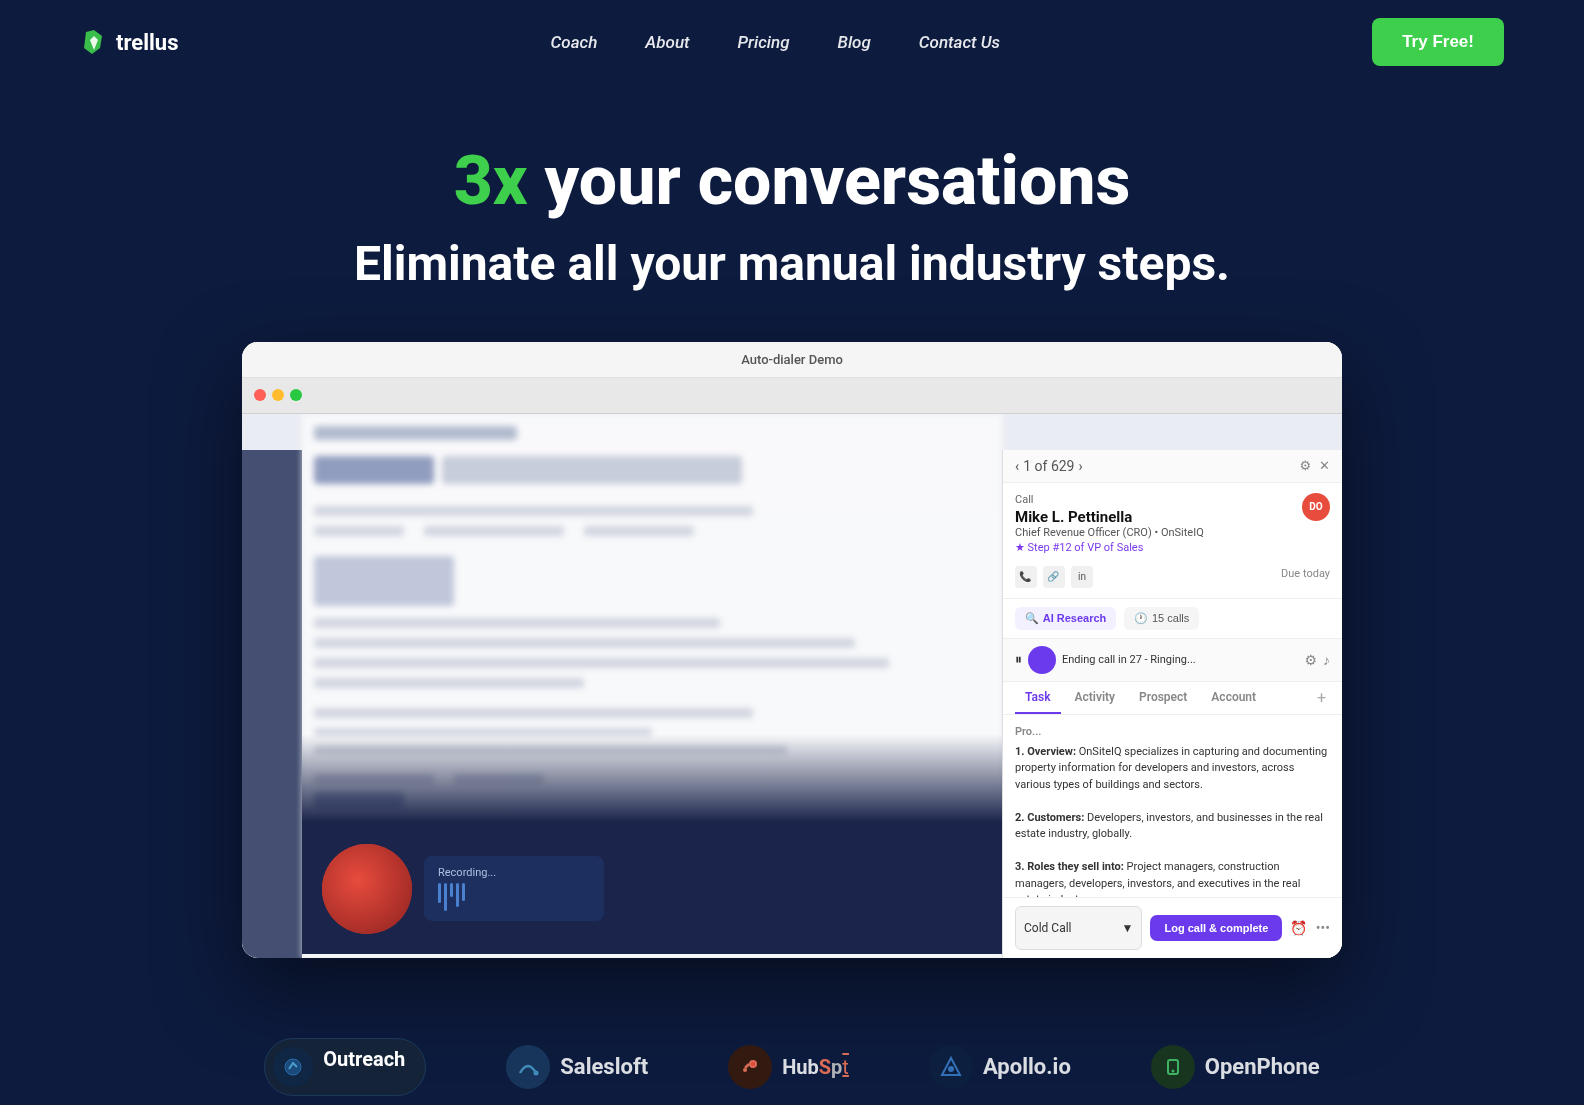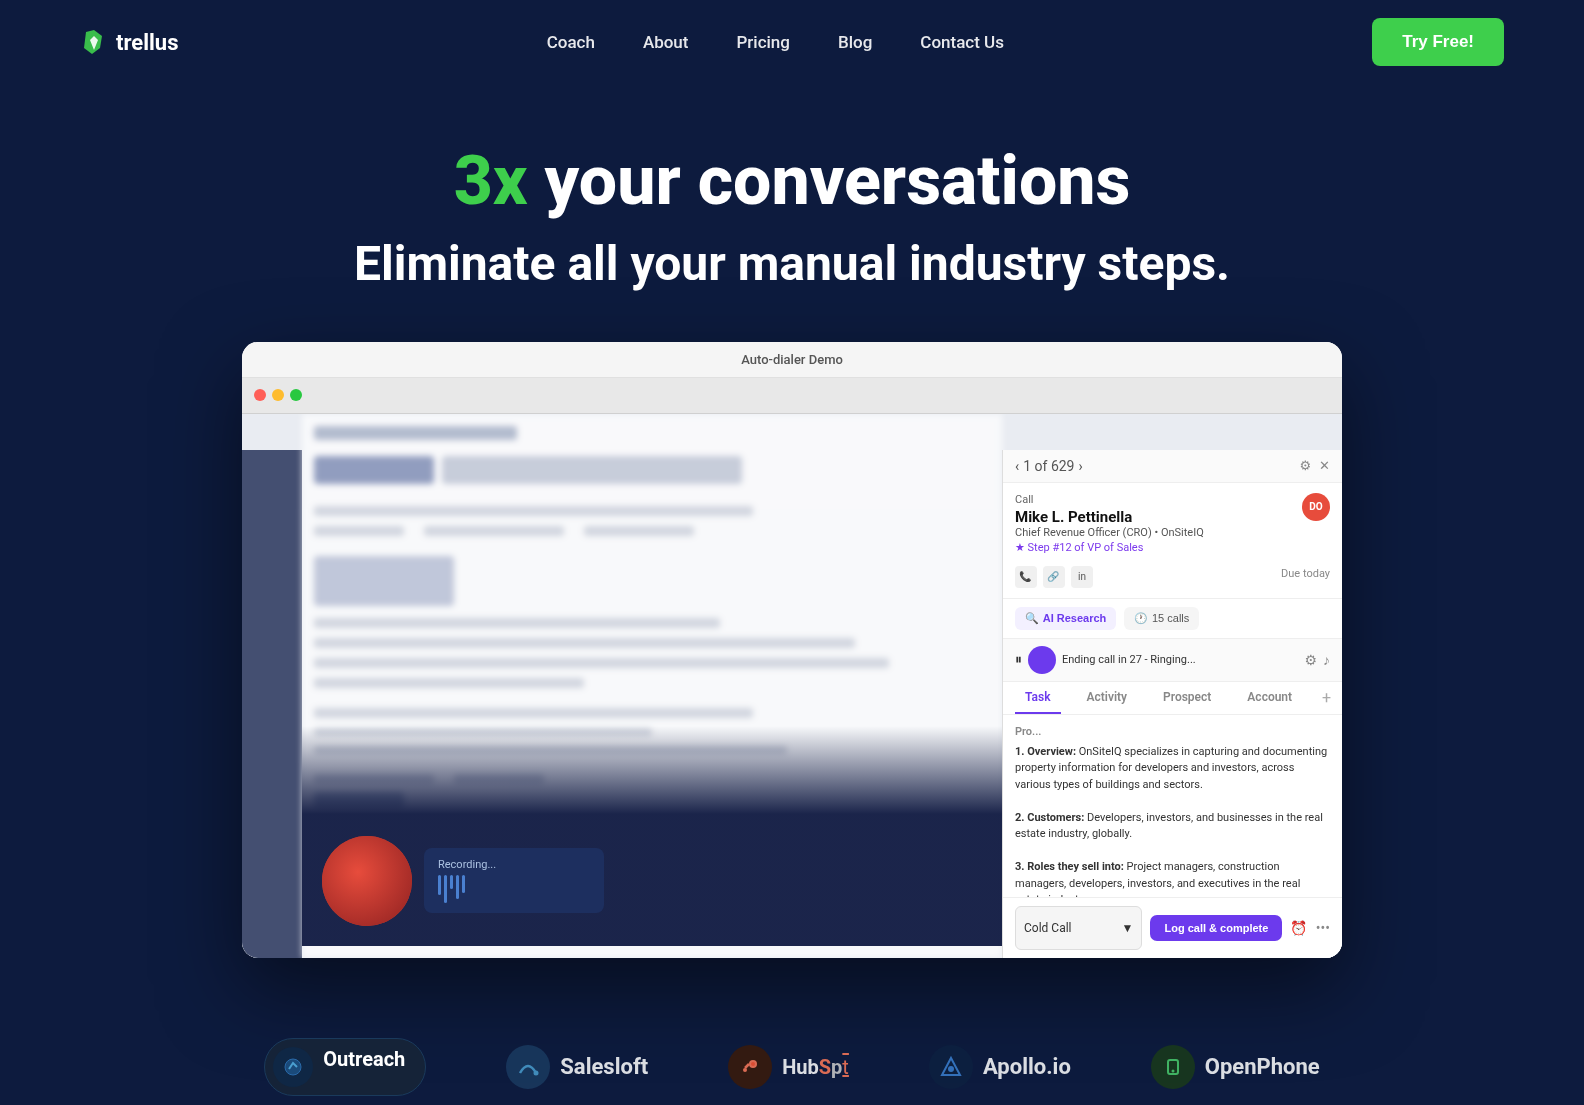--- a/index.html
+++ b/index.html
@@ -30,20 +30,21 @@
       text-decoration: none;
     }
     .logo-icon {
       width: 28px;
       height: 28px;
     }
     .nav-links {
       display: flex;
       align-items: center;
       gap: 48px;
+      font-style: italic;
     }
     .nav-links a {
       color: white;
       text-decoration: none;
       font-size: 17px;
       font-weight: 500;
       opacity: 0.9;
     }
     .btn-try {
       background: #3ecf4c;
@@ -300,21 +301,21 @@
       font-size: 11px;
       color: white;
     }
     .pause-btn {
       font-size: 14px;
       cursor: pointer;
     }
 
     .panel-tabs {
       display: flex;
-      gap: 16px;
+      gap: 4px;
       border-bottom: 1px solid #eee;
       padding: 0 12px;
     }
     .panel-tab {
       font-size: 12px;
       font-weight: 600;
       padding: 8px 10px;
       cursor: pointer;
       color: #888;
       border-bottom: 2px solid transparent;
@@ -538,21 +539,21 @@
               <div style="width:90px; height:10px; background:#c8cdd8; border-radius:3px;"></div>
             </div>
             <div style="display:flex; gap:20px; margin-bottom:8px;">
               <div style="width:90px; height:16px; background:#9ba8c0; border-radius:4px;"></div>
             </div>
           </div>
         </div>
 
         <div style="
           position: absolute;
-          bottom: 12px;
+          bottom: 4px;
           left: 60px;
           right: 340px;
           height: 220px;
           background: linear-gradient(to top, rgba(15,25,65,0.95) 60%, transparent);
           display: flex;
           align-items: flex-end;
           padding-bottom: 20px;
           padding-left: 20px;
         ">
           <div style="display:flex; align-items:center; gap:12px;">

